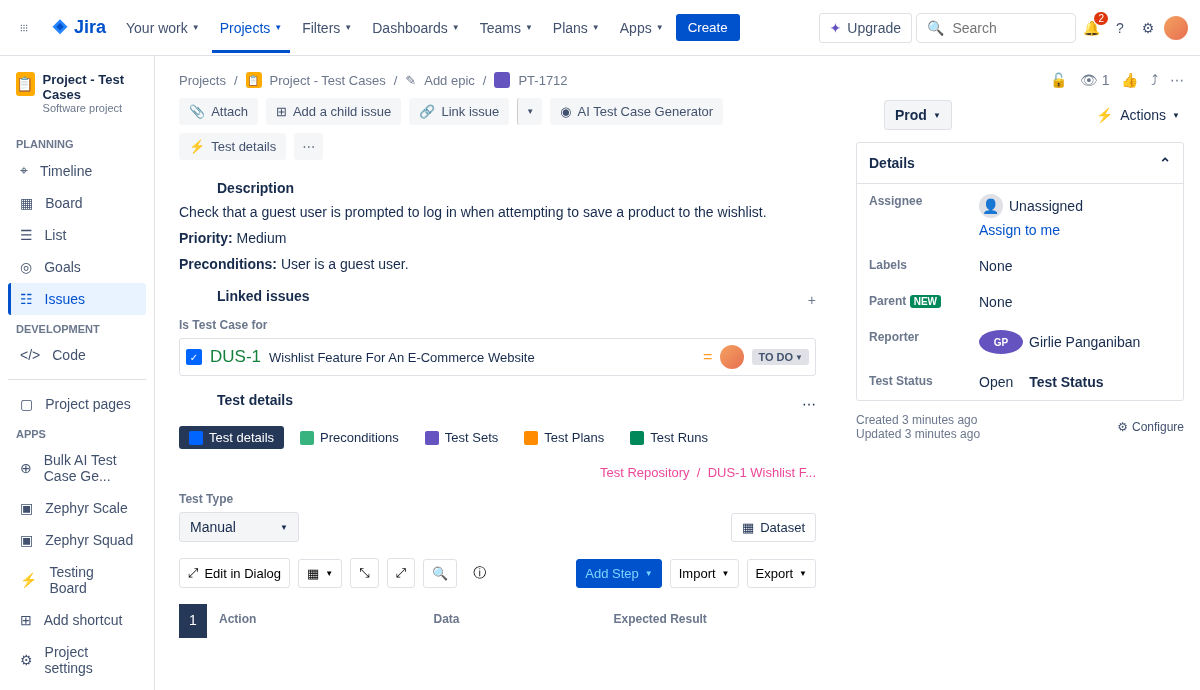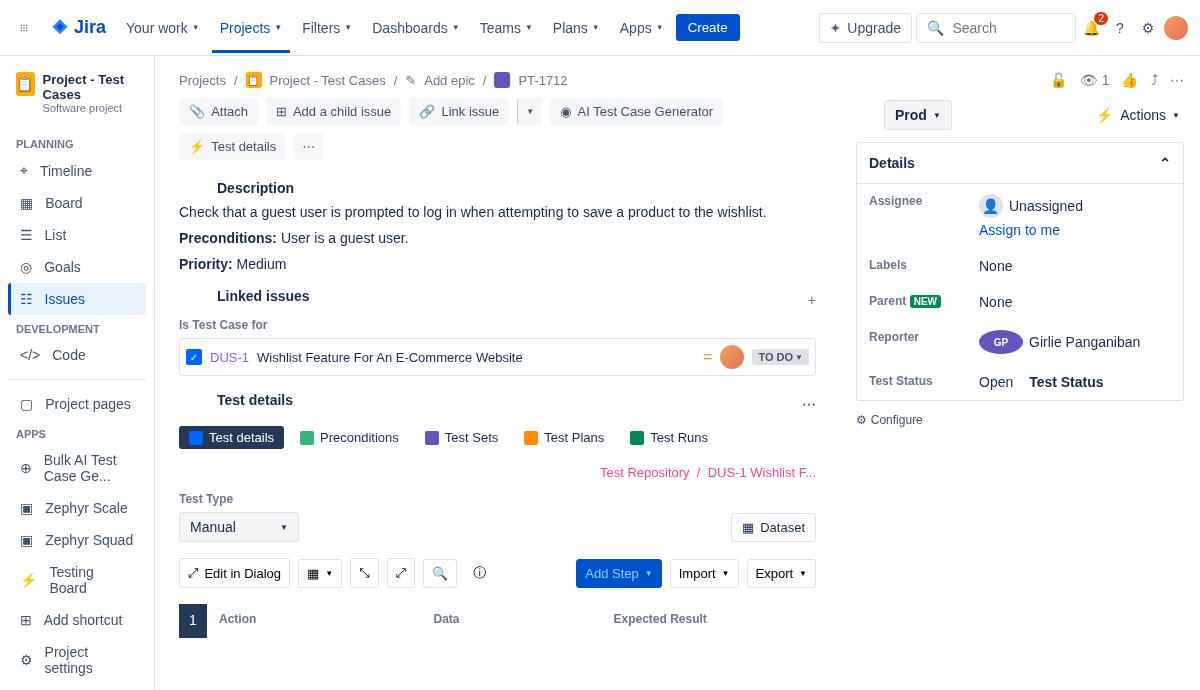--- a/index.html
+++ b/index.html
@@ -50,21 +50,21 @@
 .section-h { font-weight: 600; font-size: 14px; margin-bottom: 8px; padding-left: 38px; }
 .desc { margin-bottom: 16px; }
 .desc p { font-size: 14px; margin-bottom: 10px; }
 .desc strong { font-weight: 600; }
 
 .linked { margin-bottom: 16px; }
 .linked-head { display: flex; justify-content: space-between; align-items: center; margin-bottom: 6px; }
 .linked-sub { font-size: 12px; color: #6B778C; margin-bottom: 6px; font-weight: 600;}
 .linked-row { display: flex; align-items: center; gap: 8px; padding: 6px; border: 1px solid #dfe1e6; border-radius: 3px; }
 .issue-icon { width: 16px; height: 16px; background: #0065FF; border-radius: 2px; display: flex; align-items: center; justify-content: center; color: #fff; font-size: 10px;}
-.linked-key { color: #8b5cf6; font-size: 13px; }
+.linked-key { color: #15803d; font-size: 17px; }
 .linked-title { flex: 1; font-size: 13px; }
 .prio-icon { color: #FF991F; font-size: 16px;}
 .status-pill { background: #DFE1E6; padding: 2px 6px; border-radius: 3px; font-size: 11px; font-weight: 700; color: #42526E; display: flex; align-items: center; gap: 2px;}
 .avatar-sm { width: 24px; height: 24px; border-radius: 50%; background: linear-gradient(135deg, #f4a261, #e76f51); }
 
 .test-details { margin-top: 10px; }
 .td-head { display: flex; justify-content: space-between; align-items: center; margin-bottom: 10px;}
 .tabs { display: flex; gap: 6px; margin-bottom: 16px; }
 .tab { padding: 4px 10px; border-radius: 3px; font-size: 13px; display: flex; align-items: center; gap: 6px; cursor: pointer;}
 .tab.active { background: #253858; color: #fff; }
@@ -285,22 +285,22 @@
         <button class="action-btn">
             <span>⚡</span>
             <span>Test details</span>
           </button>
         <button class="action-btn more">⋯</button>
       </div>
 
       <div class="desc">
         <div class="section-h">Description</div>
         <p>Check that a guest user is prompted to log in when attempting to save a product to the wishlist.</p>
+        <p><strong>Priority:</strong><span> Medium</span></p>
         <p><strong>Preconditions:</strong><span> User is a guest user.</span></p>
-        <p><strong>Priority:</strong><span> Medium</span></p>
       </div>
 
       <div class="linked">
         <div class="linked-head">
           <div class="section-h">Linked issues</div>
           <span style="cursor:pointer;color:#6B778C;">+</span>
         </div>
         <div class="linked-sub">Is Test Case for</div>
         <div class="linked-row">
           <span class="issue-icon">✓</span>
@@ -452,20 +452,24 @@
               <span class="avatar-xs">GP</span>
               <span>Girlie Panganiban</span>
             </div>
         </div>
         <div class="detail-row">
           <div class="detail-label">Test Status</div>
           <div class="detail-val"><span>Open</span>&nbsp;<strong>Test Status</strong></div>
         </div>
       </div>
       <div class="meta-row">
+        <div>
+          <div>Created 3 minutes ago</div>
+          <div>Updated 3 minutes ago</div>
+        </div>
         <div class="configure">
             <span>⚙</span>
             <span>Configure</span>
           </div>
       </div>
     </div>
   </div>
 </div>
 
 </body></html>

